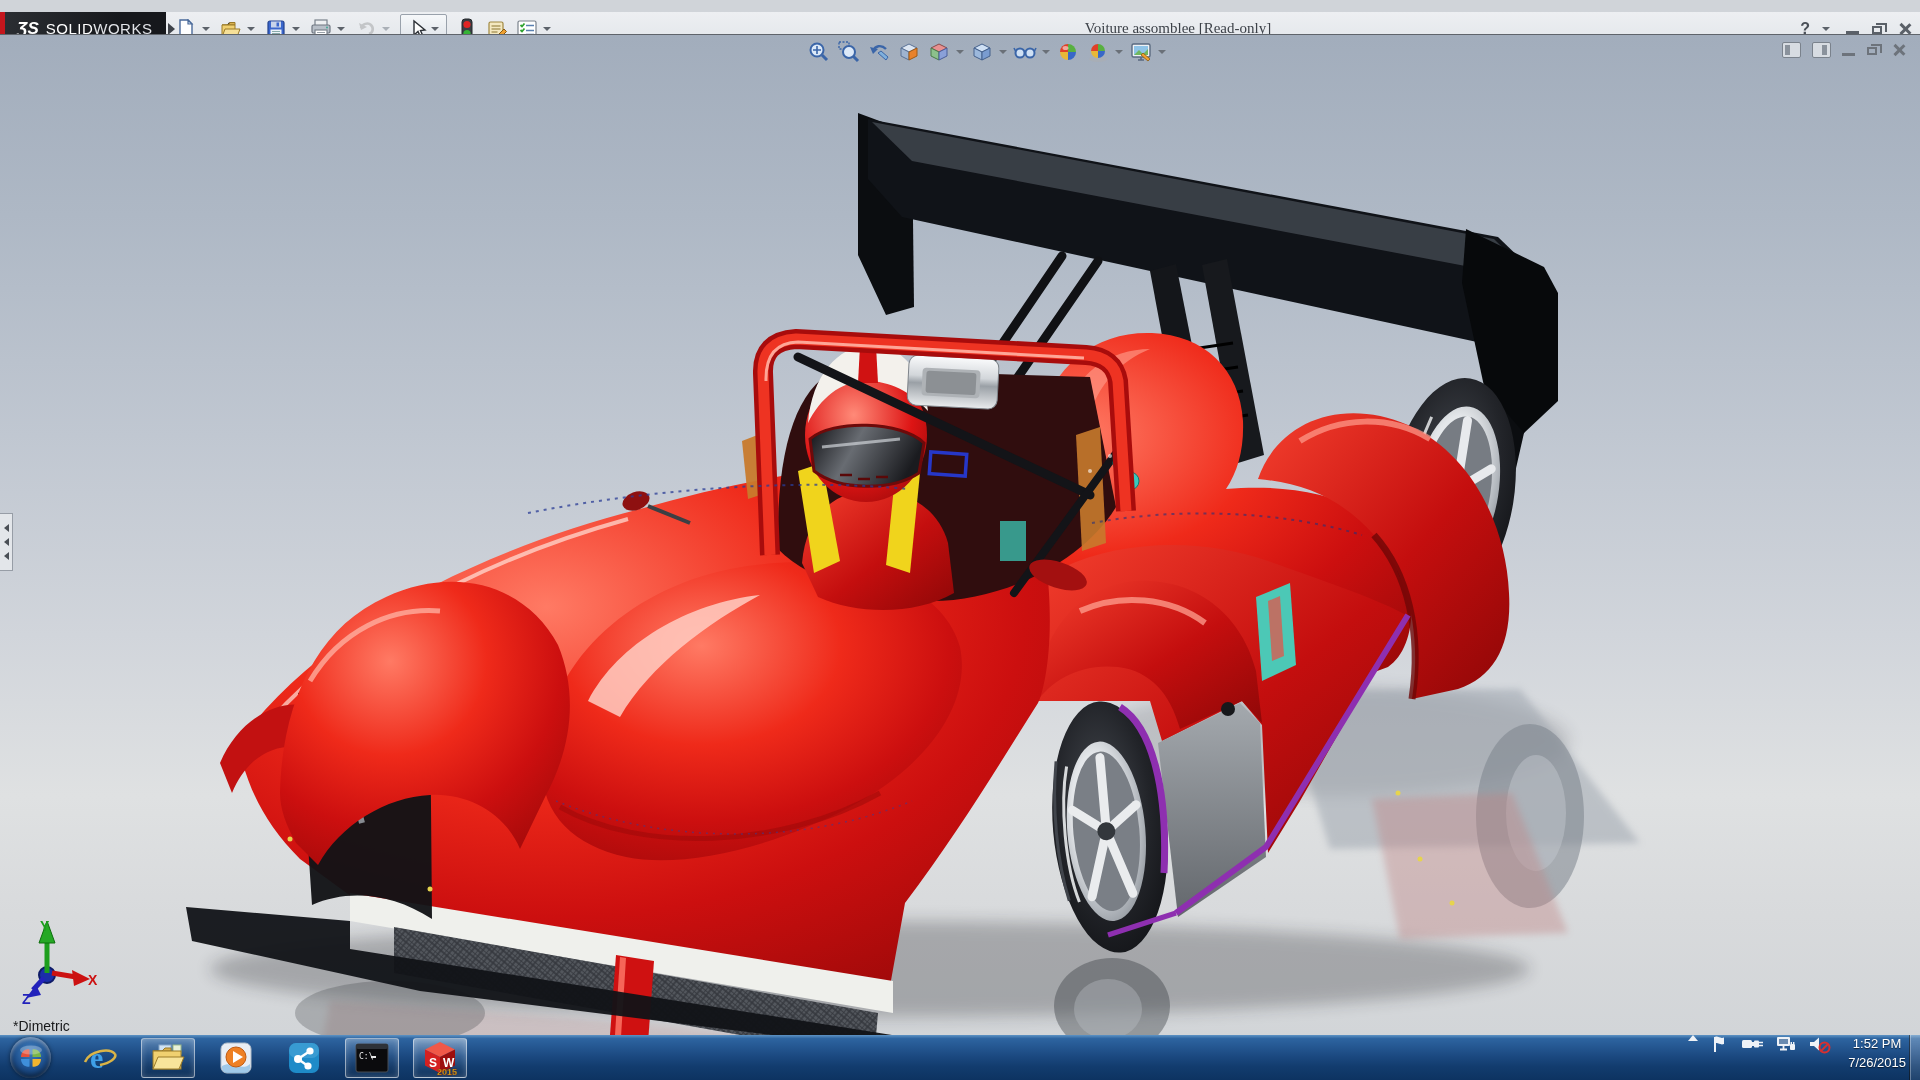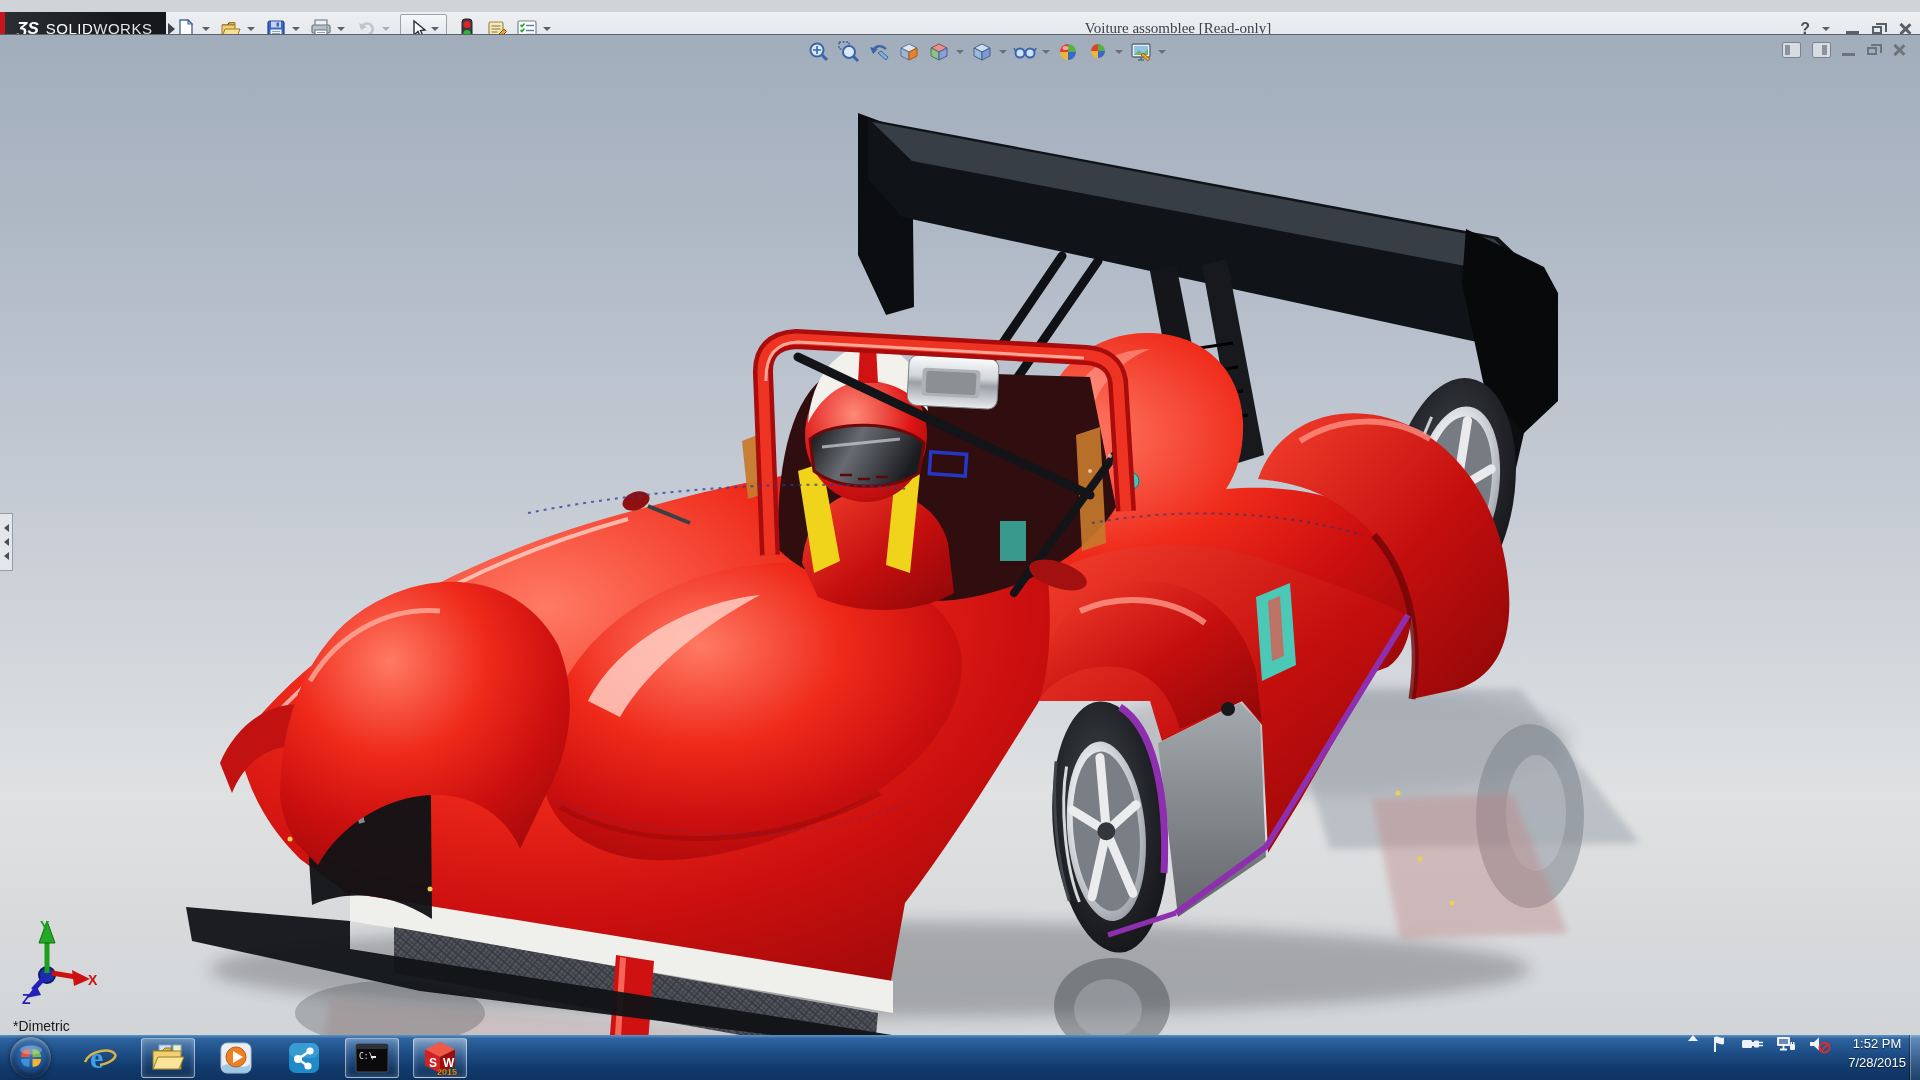--- a/index.html
+++ b/index.html
@@ -609,17 +609,17 @@
         <rect x="14" y="9" width="5" height="6" rx="1" fill="#eef2f7"></rect>
         <path d="M15.3,9 v-2 M17.7,9 v-2" stroke="#eef2f7" stroke-width="1.4"></path>
       </svg>
     <svg width="22" height="19">
         <path d="M1,7 L5,7 L10,2.5 L10,15.5 L5,11 L1,11 Z" fill="#eef2f7"></path>
         <circle cx="15.5" cy="12.5" r="5" fill="none" stroke="#d83030" stroke-width="2"></circle>
         <path d="M12,16 L19,9" stroke="#d83030" stroke-width="2"></path>
       </svg>
     <div class="clock">
       <div>1:52 PM</div>
-      <div>7/28/2015</div>
+      <div>7/26/2015</div>
     </div>
   </div>
   <div class="show-desktop"></div>
 </div>
 
 </body></html>

